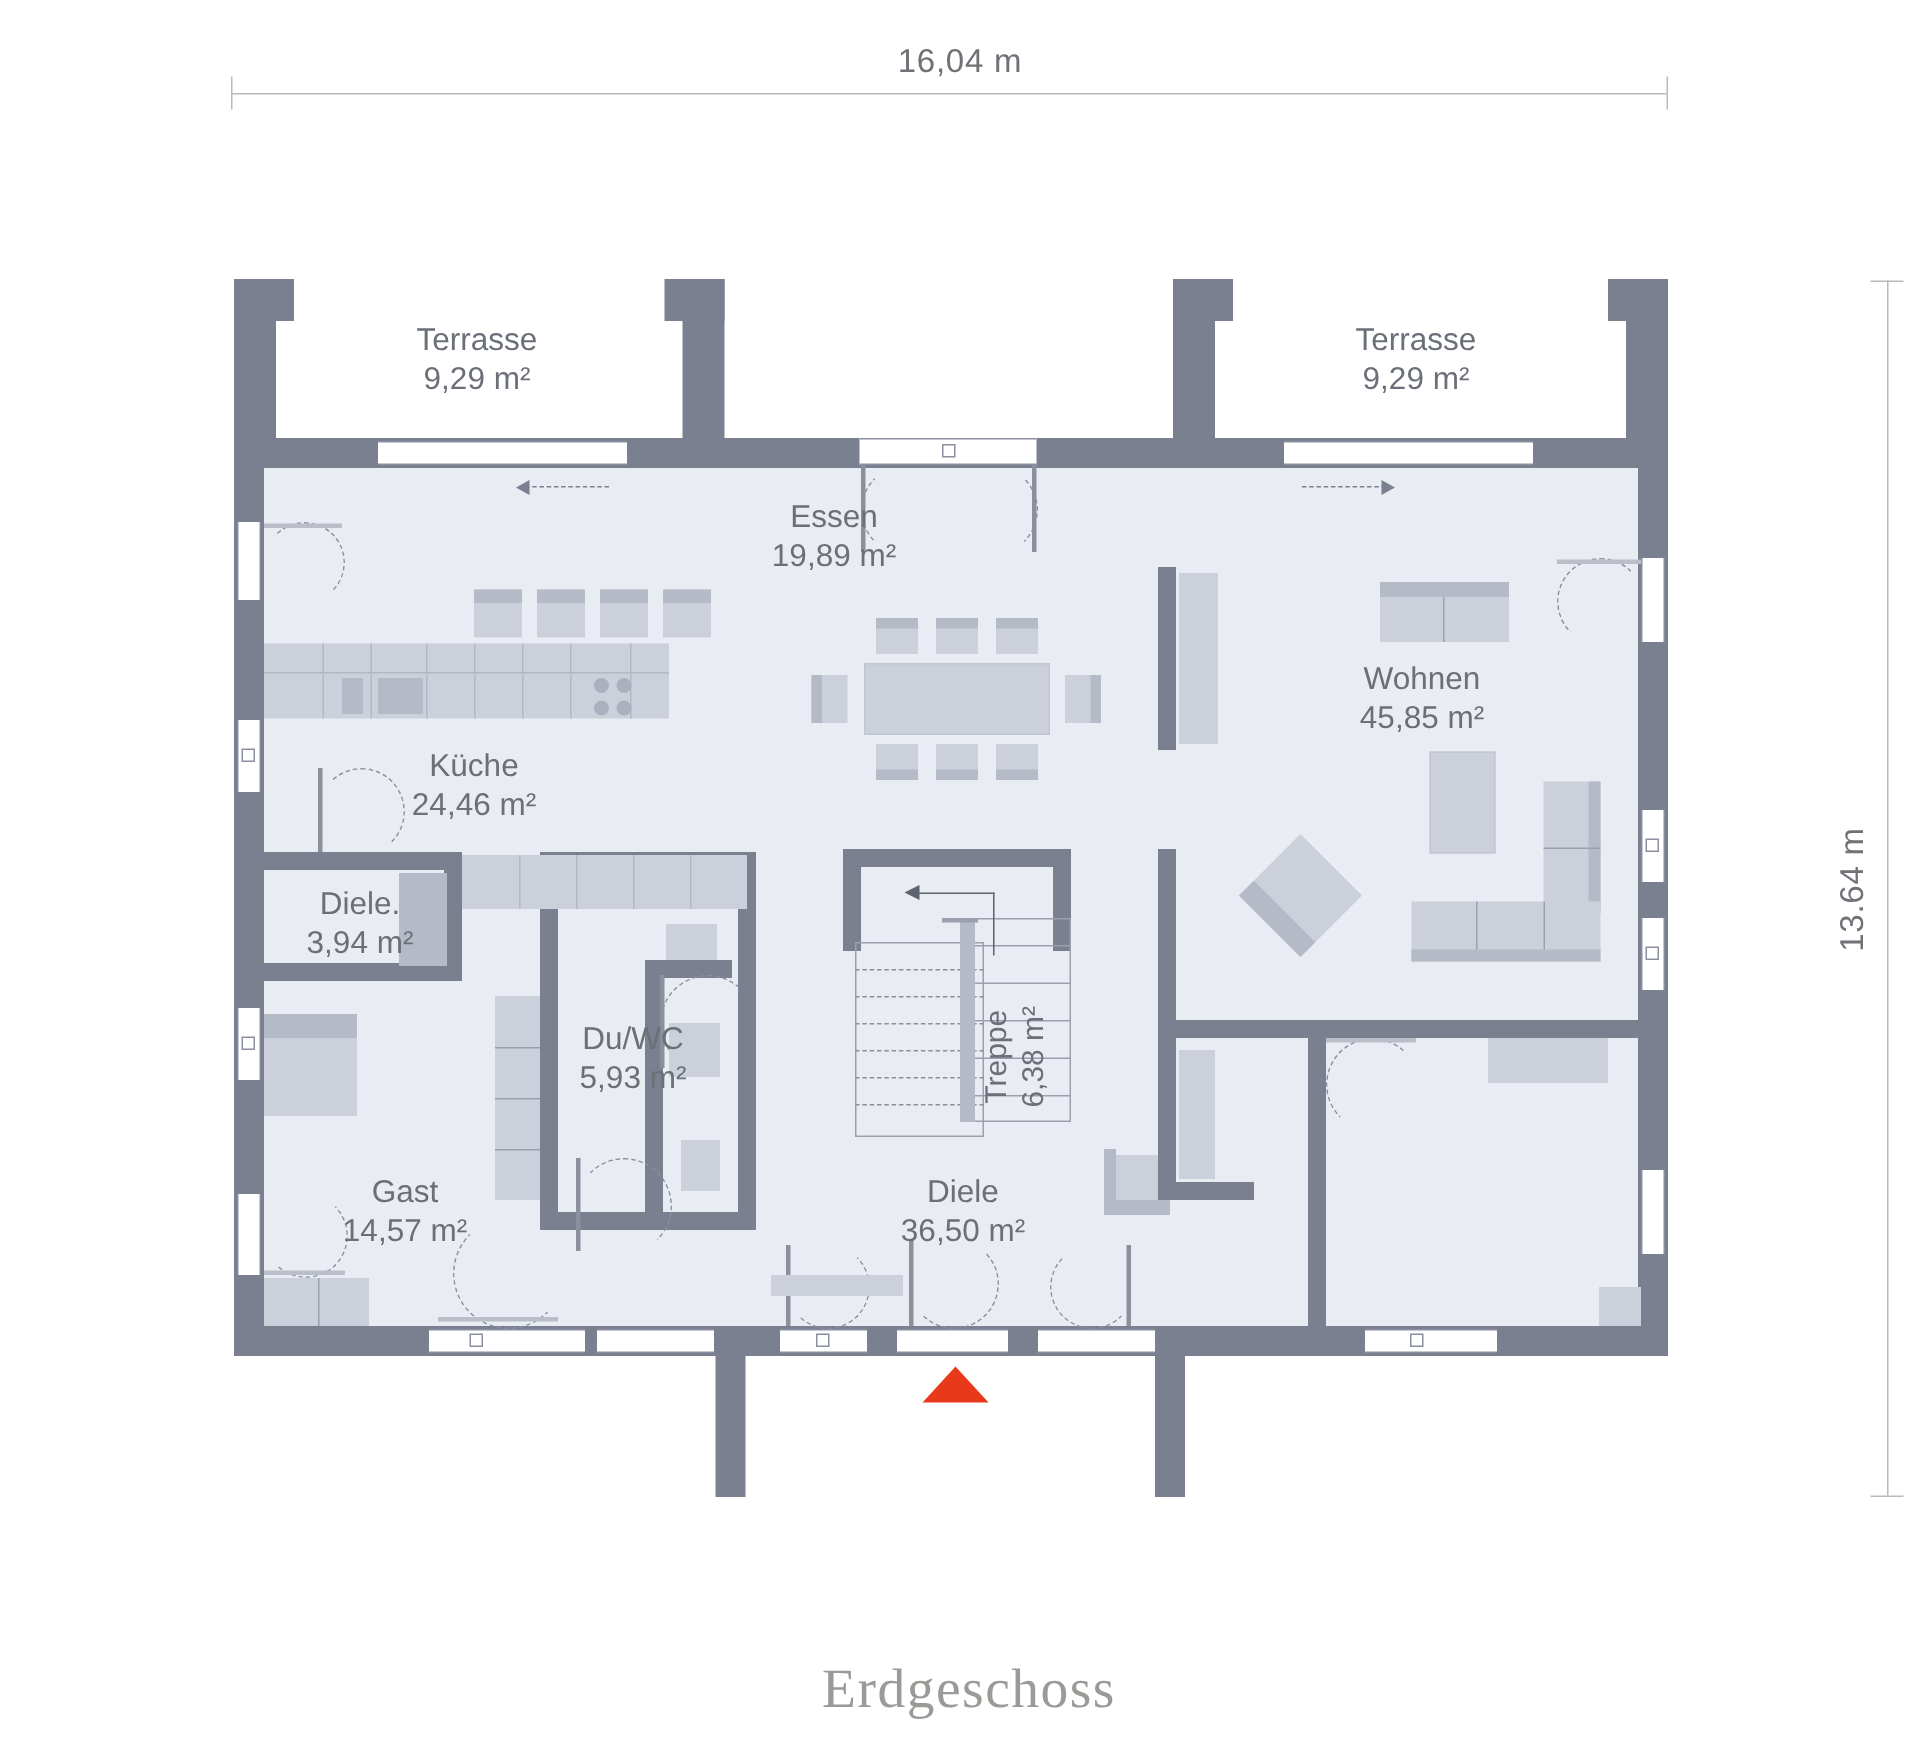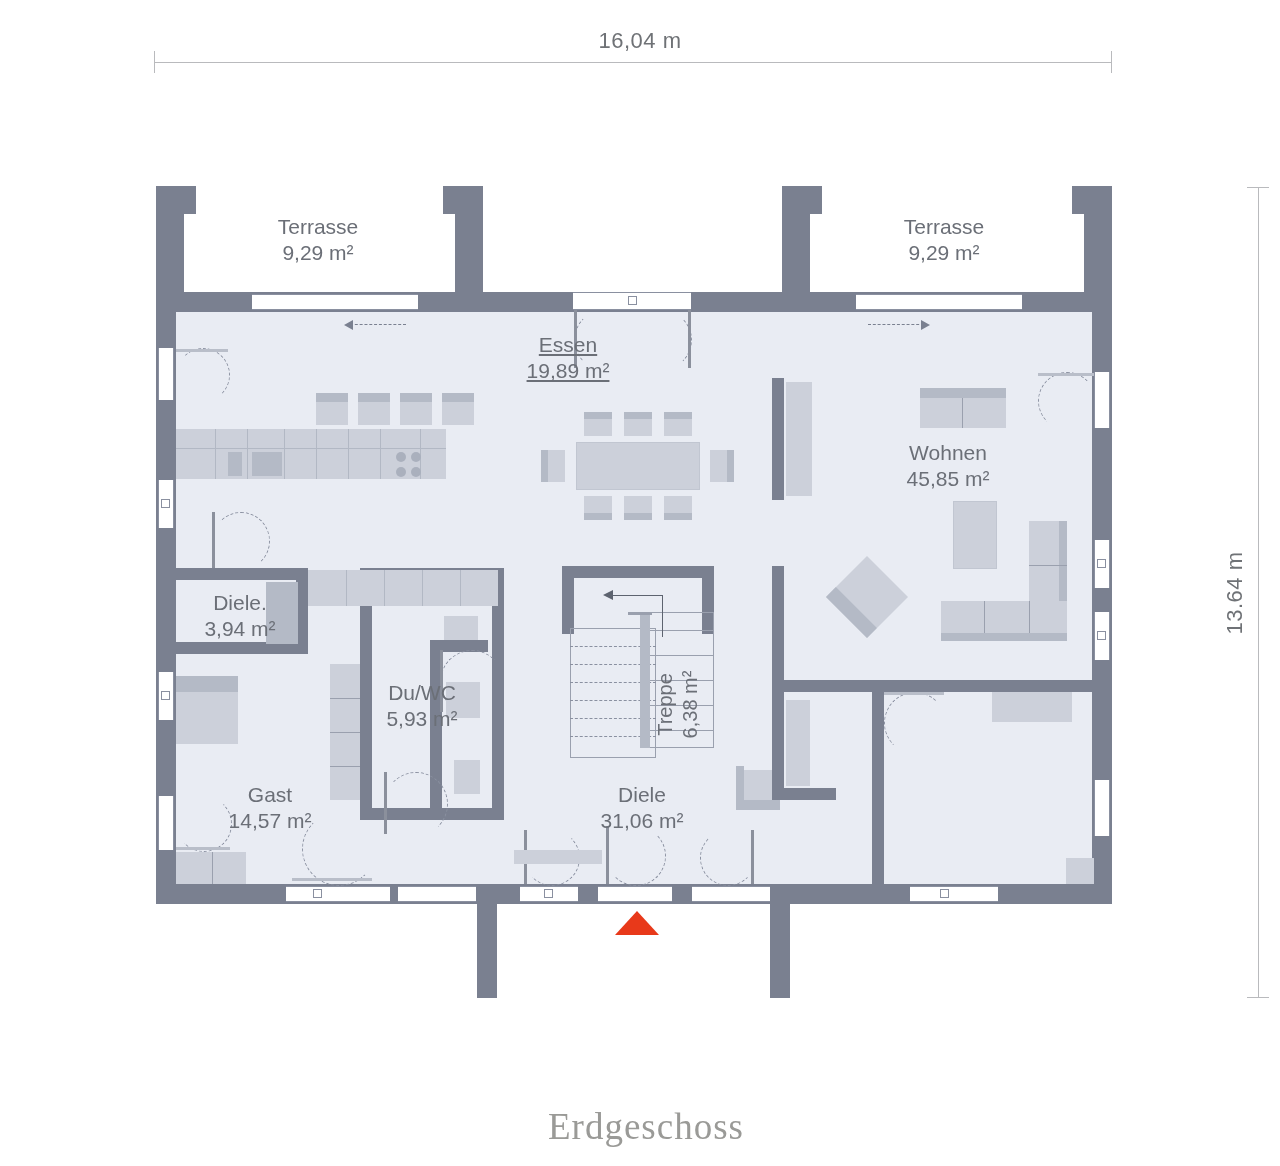--- a/index.html
+++ b/index.html
@@ -343,25 +343,29 @@
   <div class="rlabel" style="left:218px;top:214px;width:200px;">
     <span class="nm">Terrasse</span>
     <span class="ar">9,29 m²</span>
   </div>
 
   <div class="rlabel" style="left:844px;top:214px;width:200px;">
     <span class="nm">Terrasse</span>
     <span class="ar">9,29 m²</span>
   </div>
 
-  <div class="rlabel" style="left:468px;top:332px;width:200px;text-decoration:underline;">
+  <div class="rlabel" style="left:456px;top:332px;width:200px;">
     <span class="nm">Essen</span>
     <span class="ar">19,89 m²</span>
   </div>
 
+  <div class="rlabel" style="left:216px;top:498px;width:200px;">
+    <span class="nm">Küche</span>
+    <span class="ar">24,46 m²</span>
+  </div>
 
   <div class="rlabel" style="left:164px;top:590px;width:152px;">
     <span class="nm">Diele.</span>
     <span class="ar">3,94 m²</span>
   </div>
 
   <div class="rlabel" style="left:848px;top:440px;width:200px;">
     <span class="nm">Wohnen</span>
     <span class="ar">45,85 m²</span>
   </div>
@@ -379,19 +383,19 @@
   </div>
 
 
   <div class="rlabel" style="left:180px;top:782px;width:180px;">
     <span class="nm">Gast</span>
     <span class="ar">14,57 m²</span>
   </div>
 
   <div class="rlabel" style="left:552px;top:782px;width:180px;">
     <span class="nm">Diele</span>
-    <span class="ar">31,06 m²</span>
+    <span class="ar">36,50 m²</span>
   </div>
 
 
   <div class="title" style="top:1105px;margin-left:12px;">Erdgeschoss</div>
 
 </div>
 
 </body></html>

